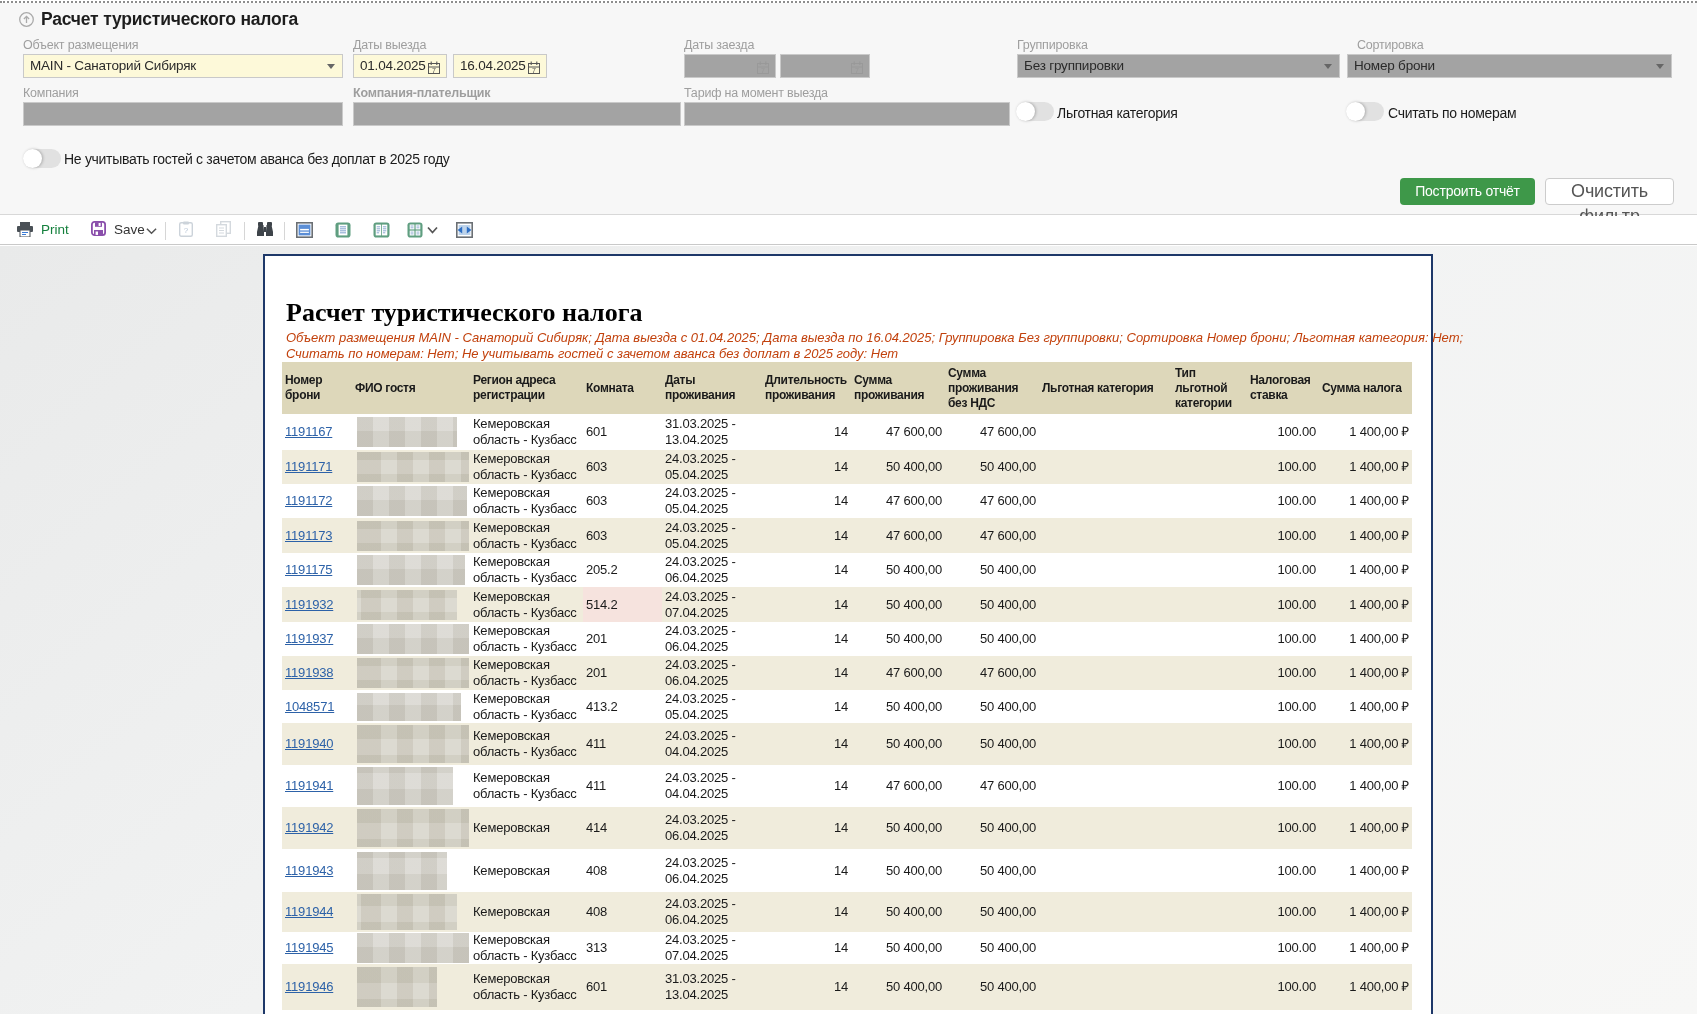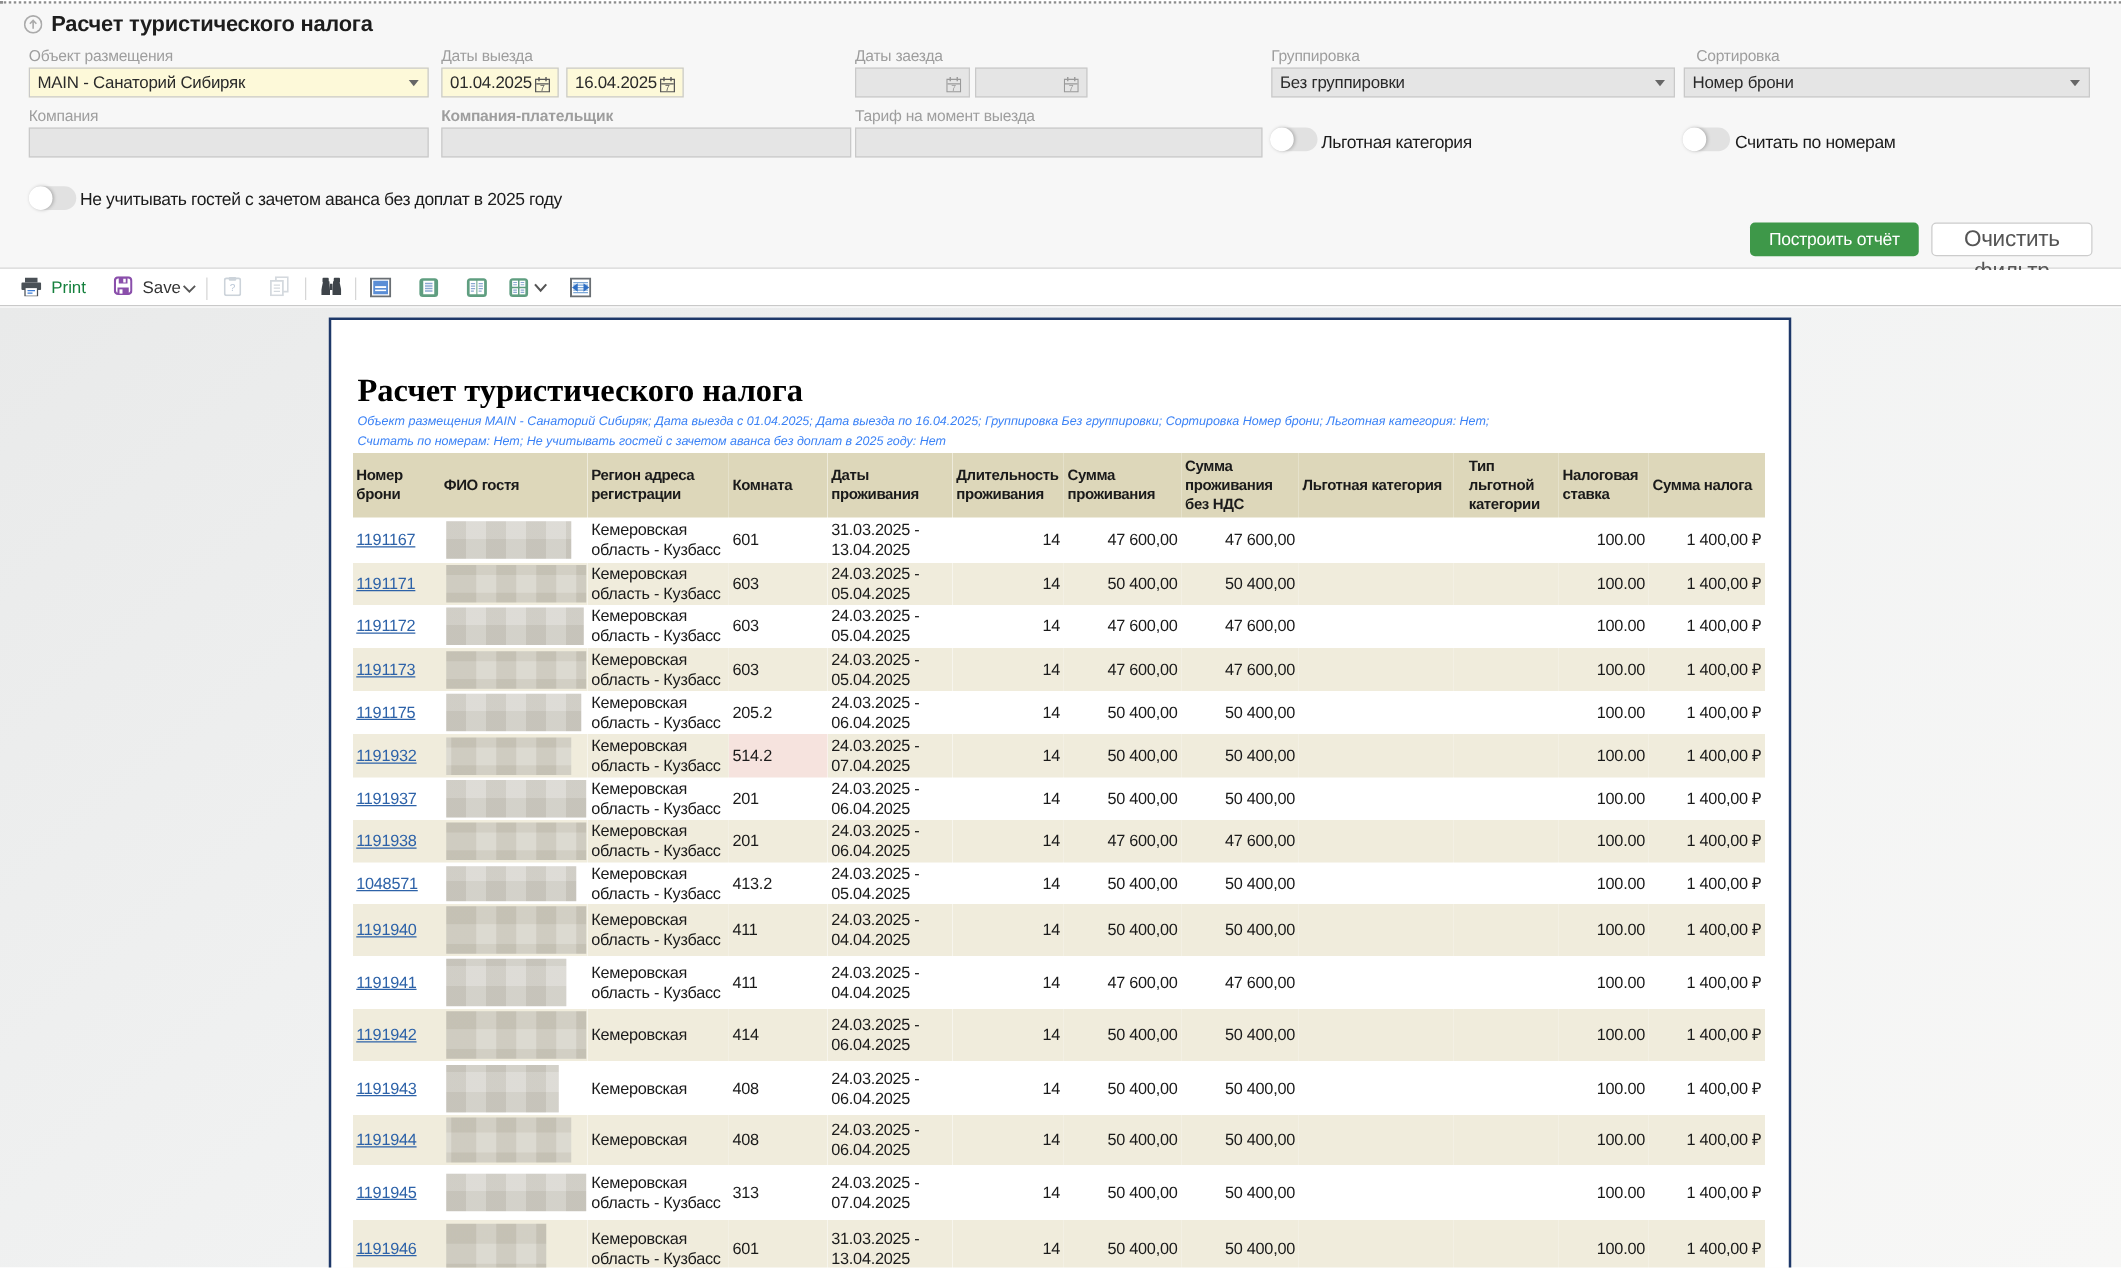--- a/index.html
+++ b/index.html
@@ -1,21 +1,21 @@
 <!DOCTYPE html>
 <html lang="ru"><head>
 <meta charset="utf-8">
 <style>
   * { margin:0; padding:0; box-sizing:border-box; }
   html,body { width:1697px; height:1014px; overflow:hidden; background:#fff;
     font-family:"Liberation Sans", sans-serif; }
   #stage { position:relative; width:1697px; height:1014px; overflow:hidden; }
   .abs { position:absolute; }
   .lbl { position:absolute; color:#9e9e9e; font-size:12.5px; letter-spacing:-0.2px; }
-  .inp { position:absolute; background:#e5e5e5; border:1px solid #c9c9c9; height:24px; }
+  .inp { position:absolute; background:#a3a3a3; border:1px solid #c9c9c9; height:24px; }
   .yellow { background:#fdf9d9; }
   .seltext { position:absolute; left:6px; top:3px; font-size:13.5px; letter-spacing:-0.2px; color:#2a2a2a; white-space:nowrap; }
   .caret { position:absolute; right:7px; top:9px; width:0; height:0;
     border-left:4.5px solid transparent; border-right:4.5px solid transparent; border-top:5px solid #666; }
   .toggle { position:absolute; width:38px; height:19px; background:#e1e1e1; border-radius:9.5px; }
   .toggle .knob { position:absolute; left:0px; top:0px; width:19px; height:19px; background:#fff;
     border-radius:50%; box-shadow:1px 0 3px rgba(0,0,0,0.25); }
   .tlabel { position:absolute; font-size:14px; letter-spacing:-0.3px; color:#1b1b1b; }
   .sep { position:absolute; top:222px; width:1px; height:18px; background:#d6d6d6; }
   .mosaic { margin-left:2px; background:
@@ -242,21 +242,21 @@
       <line x1="2.6" y1="12" x2="14.4" y2="12"></line>
     </g>
     <path d="M1.6 8 L6.2 4.6 L6.2 11.4 Z" fill="#2f6fc4"></path>
     <path d="M15.4 8 L10.8 4.6 L10.8 11.4 Z" fill="#2f6fc4"></path>
   </svg>
 
   <div class="abs" style="left:0;top:246px;width:1697px;height:768px;background:linear-gradient(140deg,#e9eaea 0%,#f2f3f3 50%,#f7f7f6 100%);"></div>
 
   <div class="abs" style="left:263px;top:254px;width:1170px;height:820px;background:#fff;border:2px solid #1e3869;">
     <div class="abs" style="left:21px;top:42px;font-family:'Liberation Serif',serif;font-weight:bold;font-size:26px;color:#000;">Расчет туристического налога</div>
-    <div class="abs" style="left:21px;top:74px;font-style:italic;font-size:10px;color:#3b82f6;line-height:15.5px;white-space:nowrap;">
+    <div class="abs" style="left:21px;top:74px;font-style:italic;font-size:13px;color:#c2410c;line-height:15.5px;white-space:nowrap;">
       Объект размещения MAIN - Санаторий Сибиряк; Дата выезда с 01.04.2025; Дата выезда по 16.04.2025; Группировка Без группировки; Сортировка Номер брони; Льготная категория: Нет;<br>
       Считать по номерам: Нет; Не учитывать гостей с зачетом аванса без доплат в 2025 году: Нет
     </div>
 
     <table class="rep">
       <colgroup>
         <col style="width:70px">
           <col style="width:118px">
           <col style="width:113px">
           <col style="width:79px">
@@ -501,21 +501,21 @@
             <td>408</td>
             <td>24.03.2025 - 06.04.2025</td>
         <td class="num">14</td>
             <td class="num">50 400,00</td>
             <td class="num">50 400,00</td>
         <td></td>
             <td></td>
             <td class="num">100.00</td>
             <td class="num">1 400,00 ₽</td>
       </tr>
-      <tr style="height:44px">
+      <tr style="height:32px">
         <td><a class="bk" href="#">1191945</a></td>
             <td>
               <div class="mosaic" style="width:112px;height:30px;"></div>
             </td>
         <td class="reg">Кемеровская<br>область - Кузбасс</td>
             <td>313</td>
             <td>24.03.2025 - 07.04.2025</td>
         <td class="num">14</td>
             <td class="num">50 400,00</td>
             <td class="num">50 400,00</td>

